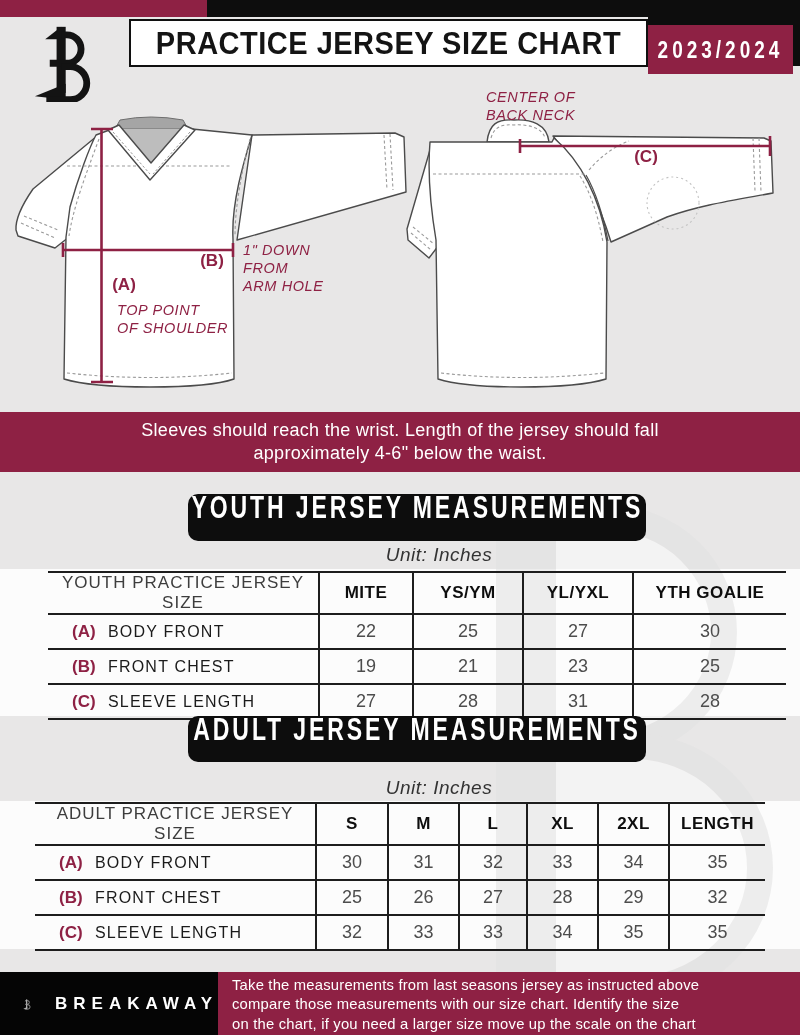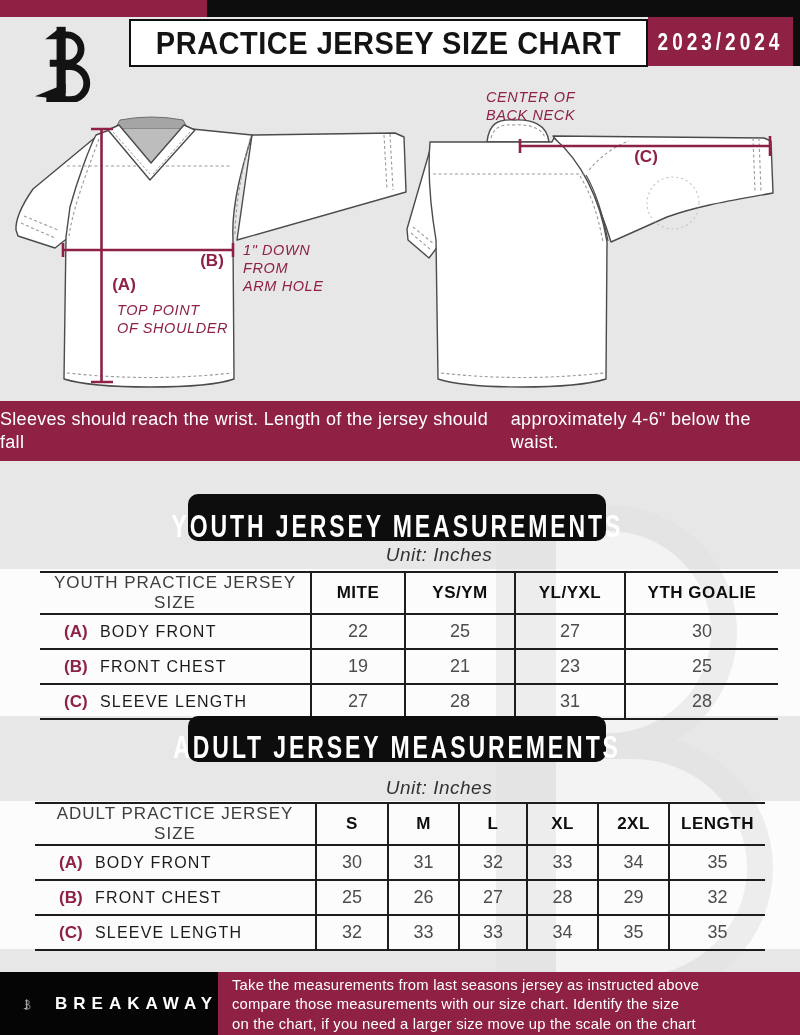--- a/index.html
+++ b/index.html
@@ -19,47 +19,47 @@
   .year-wrap{position:absolute;left:648px;top:17px;width:152px;height:49px;background:#0d0d0d;z-index:6;}
   .year-box{position:absolute;left:0;top:0;width:145px;height:49px;display:flex;align-items:center;justify-content:center;}
   .year-box span{color:#fff;font-weight:700;font-size:19px;letter-spacing:4px;display:inline-block;transform:scaleY(1.25);}
 
   
   .diagram{position:absolute;left:0;top:90px;z-index:2;}
   .mkey{font-family:"Liberation Sans",sans-serif;font-weight:700;font-size:17px;fill:#8E2144;}
   .mital{font-family:"Liberation Sans",sans-serif;font-style:italic;font-size:14.5px;letter-spacing:.6px;fill:#8E2144;}
 
   
-  .banner{position:absolute;left:0;top:401px;width:800px;height:60px;background:#8E2144;color:#fff;
-    display:flex;flex-direction:row;align-items:center;justify-content:center;z-index:3;}
+  .banner{position:absolute;left:0;top:412px;width:800px;height:60px;background:#8E2144;color:#fff;
+    display:flex;flex-direction:column;align-items:center;justify-content:center;z-index:3;}
   .banner div{font-size:18px;line-height:23px;letter-spacing:.3px;}
 
   
   .whiteband{position:absolute;left:0;width:800px;background:#fcfcfc;z-index:1;}
   .wb1{top:569px;height:147px;}
   .wb2{top:801px;height:148px;}
   .watermark{position:absolute;left:0;top:0;z-index:2;pointer-events:none;}
 
   
-  .sect-head{position:absolute;left:188px;width:418px;background:#0d0d0d;border-radius:10px;
-    display:flex;align-items:flex-end;justify-content:center;z-index:3;}
+  .sect-head{position:absolute;left:188px;width:458px;background:#0d0d0d;border-radius:10px;
+    display:flex;align-items:flex-start;justify-content:center;z-index:3;}
   .sh-youth{top:494px;height:47px;}
   .sh-adult{top:716px;height:46px;}
   .sect-head span{color:#fff;font-weight:700;font-size:24px;letter-spacing:3px;display:inline-block;
     transform:scaleY(1.3) scaleX(.96);white-space:nowrap;}
   .unit{position:absolute;left:0;width:800px;text-align:center;z-index:3;margin-left:39px;}
   .u1{top:544px;}
   .u2{top:777px;}
   .unit span{font-style:italic;font-size:19px;color:#333;letter-spacing:.5px;}
 
   
   .sizetable{position:absolute;border-collapse:collapse;table-layout:fixed;z-index:3;border-top:2px solid #1d1d1d;}
   .sizetable td{border-bottom:2px solid #1d1d1d;padding:0;text-align:center;vertical-align:middle;}
   .sizetable td + td{border-left:2px solid #1d1d1d;}
-  .t-youth{left:40px;top:571px;width:738px;}
+  .t-youth{left:48px;top:571px;width:738px;}
   .t-adult{left:35px;top:802px;width:730px;}
   tr.head{height:37px;}
   tr.mrow{height:35px;}
   .szlabel{font-size:17px;letter-spacing:1px;color:#3d3d3d;}
   .colhead{font-weight:700;font-size:17px;color:#0e0e0e;letter-spacing:.5px;}
   .rowlabel{text-align:left !important;padding-left:24px !important;}
   .key{color:#8E2144;font-weight:700;font-size:17px;display:inline-block;width:36px;}
   .lab{font-size:16px;letter-spacing:1.2px;color:#1b1b1b;}
   .val{font-size:18px;color:#4d4d4d;}
 
@@ -90,21 +90,21 @@
     <g fill="none" stroke="#131313" stroke-width="6">
       <path d="M31,13 h5 a12.5,12.5 0 0 1 0,25 h-15"></path>
       <path d="M31,41 h8 a14.5,14.5 0 0 1 0,29 h-21"></path>
     </g>
   </svg>
 
   <div class="title-box">
     <span>PRACTICE JERSEY SIZE CHART</span>
   </div>
   <div class="year-wrap">
-    <div class="year-box" style="background:#8E2144;">
+    <div class="year-box" style="background:#8E2144;margin-top:8px;">
       <span>2023/2024</span>
     </div>
   </div>
 
   <svg class="diagram" width="800" height="335" viewBox="0 0 800 335">
 
     <g stroke-linejoin="round">
 
       <path d="M97,46 L33,99 Q15,125 16,140 L18,146 L55,158 L69,147 L79,116 Z" fill="#fff" stroke="#4b4b4b" stroke-width="1.4"></path>
       <path d="M24,126 L58,140 M21,133 L55,148" fill="none" stroke="#9a9a9a" stroke-width="1.1" stroke-dasharray="3,2.5"></path>

